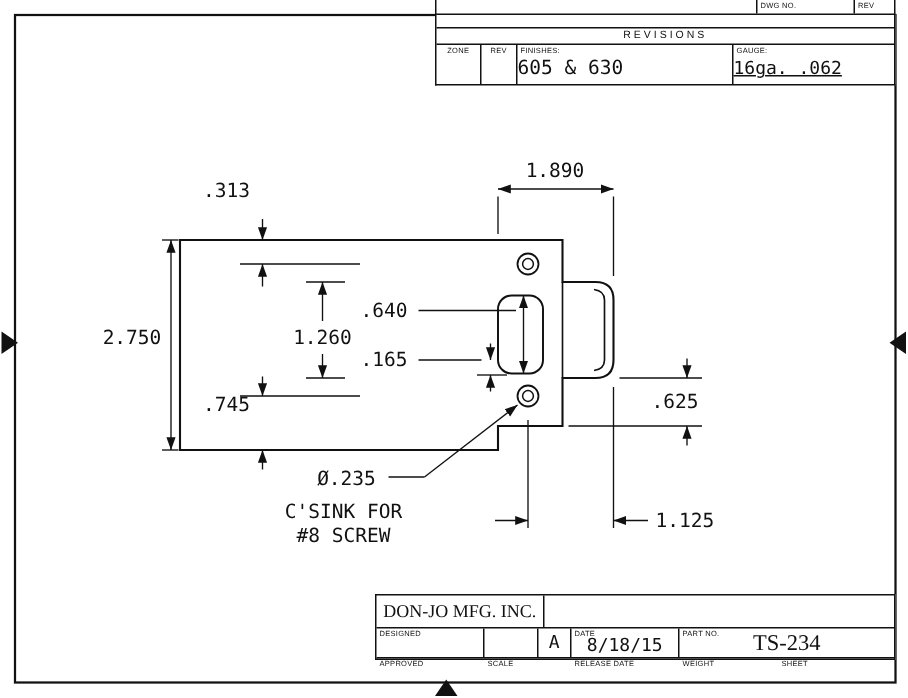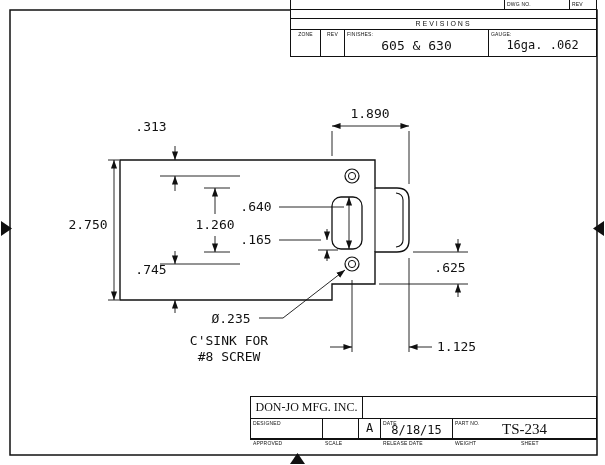--- a/index.html
+++ b/index.html
@@ -22,21 +22,21 @@
   #topstrip .cell{height:100%;}
   
   #revblock{left:290px;top:10px;width:307px;height:47px;border-left:1px solid #111;
             border-right:1px solid #111;border-bottom:1px solid #111;display:flex;flex-direction:column;}
   #rev-empty{height:9px;border-bottom:1px solid #111;}
   #rev-head{height:10px;border-bottom:1px solid #111;text-align:center;
             font-size:7px;line-height:10px;letter-spacing:2px;}
   #rev-row{flex:1;display:flex;}
   #rev-row .cell{border-right:1px solid #111;}
   #rev-row .cell:last-child{border-right:none;}
-  .bigval{display:block;text-align:center;margin-top:8px;font-size:13px;}
+  .bigval{display:block;margin-top:8px;font-size:13px;}
   
   #titleblock{left:250px;top:396px;width:347px;height:44px;border:1px solid #111;
               display:flex;flex-direction:column;}
   .trow{display:flex;}
   .trow .cell{border-right:1px solid #111;}
   .trow .cell:last-child{border-right:none;}
   #trow1{height:22px;}
   #trow2{height:19px;border-top:1px solid #111;}
   #trow3{flex:1;border-top:1px solid #111;}
   #company{width:112px;text-align:center;font-size:12px;line-height:21px;}
@@ -155,21 +155,21 @@
   <div id="revblock" class="blk">
     <div id="rev-empty" class="cell"></div>
     <div id="rev-head">REVISIONS</div>
     <div id="rev-row">
       <div class="cell tiny ctr" style="width:30px;padding-top:1px;">ZONE</div>
       <div class="cell tiny ctr" style="width:24px;padding-top:1px;">REV</div>
       <div class="cell" style="width:144px;">
         <span class="tiny lbl">FINISHES:</span>
         <span class="bigval mono">605 &amp; 630</span>
       </div>
-      <div class="cell" style="flex:1;">
+      <div class="cell" style="flex:1;text-decoration:underline;">
         <span class="tiny lbl">GAUGE:</span>
         <span class="bigval mono" style="font-size:12px;">16ga. .062</span>
       </div>
     </div>
   </div>
 
   <div id="titleblock" class="blk">
     <div id="trow1" class="trow">
       <div id="company" class="cell serif">DON-JO MFG. INC.</div>
       <div class="cell" style="flex:1;"></div>

